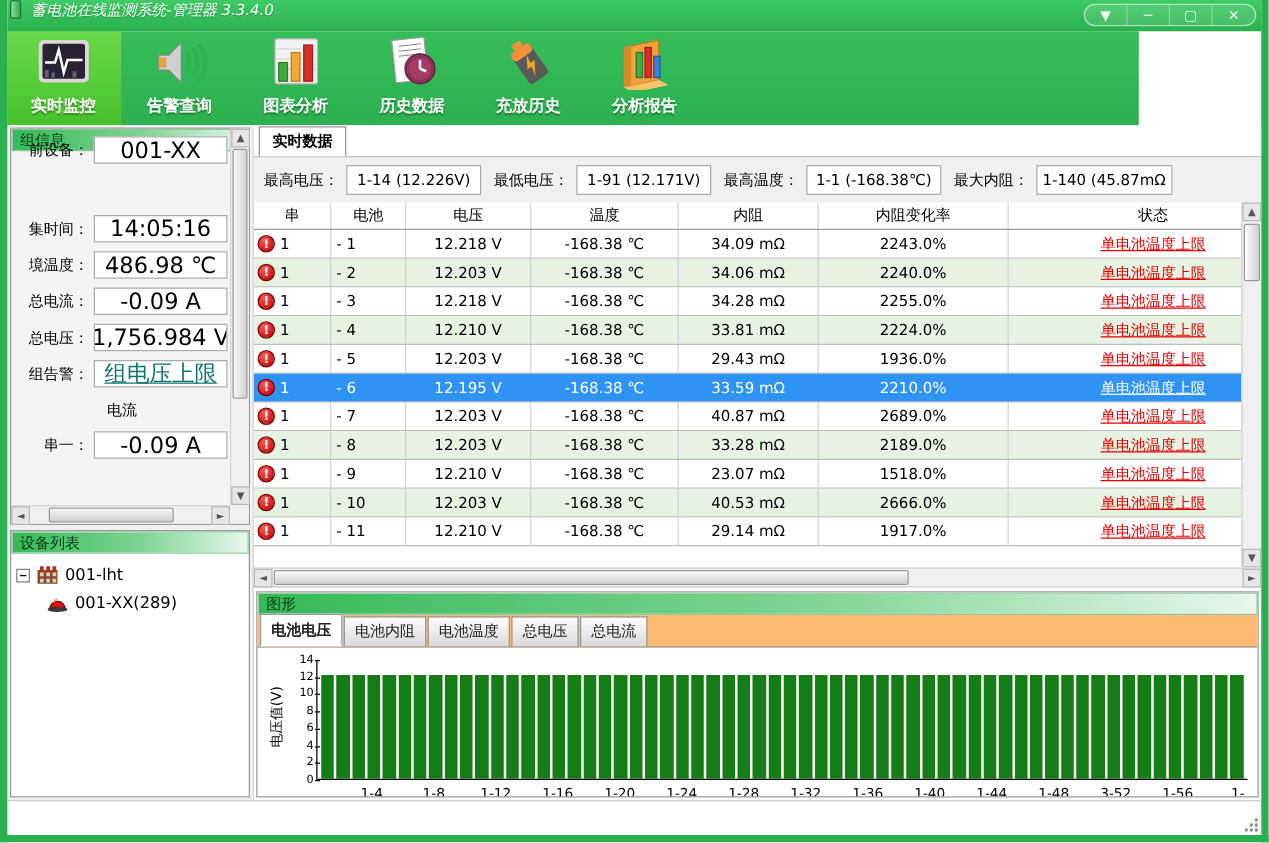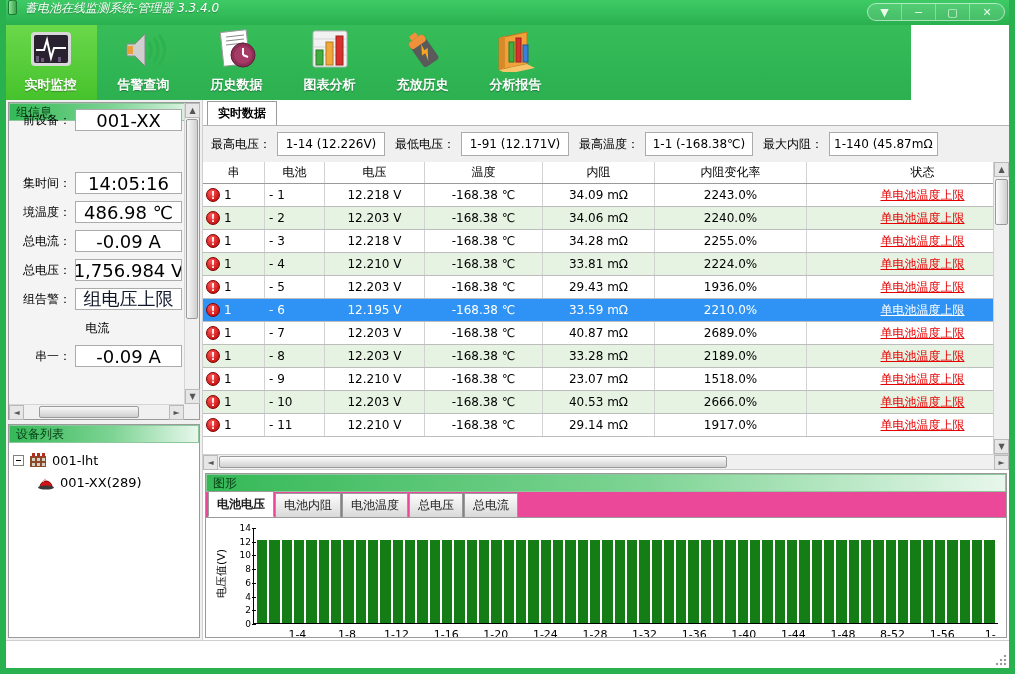--- a/index.html
+++ b/index.html
@@ -27,21 +27,21 @@
   
   .sidebar{ position:absolute; left:0; top:100px; width:196px; bottom:28px; background:#f0f0f0; }
   .panel-hdr{ height:18px; line-height:17px; padding-left:6px; font-size:12px; color:#083c14;
     background:linear-gradient(90deg,#35b957 0%,#7ed494 55%,#e8f7ec 100%); border:1px solid #8fc79c; }
   .groupbox{ position:absolute; left:2px; top:2px; right:2px; height:318px; border:1px solid #9a9a9a; background:#f4f4f4; }
   .group-scroll{ position:absolute; left:0; top:0; right:15px; bottom:15px; padding:6px 2px 0 4px; overflow:hidden;}
   .field{ display:flex; align-items:center; margin-bottom:7px; }
   .field label{ width:58px; font-size:12px; color:#000; text-align:right; margin-right:4px; white-space:nowrap; overflow:hidden;}
   .field .val{ flex:1; height:22px; background:#fff; border:1px solid #ababab; font-size:18px;
     display:flex; align-items:center; justify-content:center; white-space:nowrap; overflow:hidden;}
-  .alarm-link{ color:#0f172a; }
+  .alarm-link{ color:#0f766e; text-decoration:underline; }
   .section-title{ text-align:center; font-size:12px; margin:10px 0 8px 0; }
   
   .vsb{ position:absolute; top:0; right:0; bottom:15px; width:15px; background:#f0f0f0; border-left:1px solid #d5d5d5;}
   .hsb{ position:absolute; left:0; right:15px; bottom:0; height:15px; background:#f0f0f0; border-top:1px solid #d5d5d5;}
   .sb-arrow{ width:15px; height:15px; background:#e6e6e6; border:1px solid #b9b9b9; color:#555; font-size:8px;
     display:flex; align-items:center; justify-content:center;}
   .vsb .sb-arrow{ position:absolute; left:0;} .vsb .a-up{ top:0;} .vsb .a-dn{ bottom:0;}
   .vsb .sb-thumb{ position:absolute; left:1px; width:12px; background:linear-gradient(90deg,#f8f8f8,#cfcfcf); border:1px solid #9a9a9a; border-radius:2px;}
   .hsb .sb-arrow{ position:absolute; top:0;} .hsb .a-l{ left:0;} .hsb .a-r{ right:0;}
   .hsb .sb-thumb{ position:absolute; top:1px; height:12px; background:linear-gradient(#f8f8f8,#cfcfcf); border:1px solid #9a9a9a; border-radius:2px;}
@@ -80,21 +80,21 @@
   .status-lnk{ color:#e60000; text-decoration:underline;}
   .trow.sel .status-lnk{ color:#fff;}
   .alarm-ico{ width:14px; height:14px; border-radius:50%; background:radial-gradient(circle at 35% 30%,#f55,#b80000);
     color:#fff; font-size:10px; font-weight:bold; display:flex; align-items:center; justify-content:center; margin-right:4px; flex:none;
     border:1px solid #7d0000;}
   .tbl-vsb{ position:absolute; right:0; top:0; width:16px; bottom:0; background:#f0f0f0; border-left:1px solid #cfcfcf;}
   .tbl-vsb .sb-thumb{ position:absolute; left:1px; width:13px; background:linear-gradient(90deg,#fdfdfd,#cfcfcf); border:1px solid #9a9a9a; border-radius:2px;}
   .tbl-hsb{ position:relative; height:16px; background:#f0f0f0; border-top:1px solid #cfcfcf; border-bottom:1px solid #cfcfcf;}
   
   .graphpanel{ position:absolute; left:2px; right:2px; top:373px; bottom:2px; border:1px solid #9a9a9a; background:#fff; overflow:hidden;}
-  .graph-tabs{ display:flex; align-items:flex-end; height:26px; border-bottom:1px solid #9a9a9a; padding-left:2px; background:#ec4899;}
+  .graph-tabs{ display:flex; align-items:flex-end; height:26px; border-bottom:1px solid #9a9a9a; padding-left:2px; background:#fdba74;}
   .gtab{ height:24px; padding:0 8px; font-size:12px; display:flex; align-items:center;
     border:1px solid #9a9a9a; border-bottom:none; background:linear-gradient(#fdfdfd,#d9d9d9); margin-right:1px; color:#222;}
   .gtab.active{ background:#fff; font-weight:bold; height:26px; border-bottom:1px solid #fff;}
   .chart{ display:flex; margin:10px 8px 0 6px; height:96px; }
   .ylab{ width:16px; position:relative;}
   .ylab span{ position:absolute; left:-26px; top:38px; transform:rotate(-90deg); transform-origin:center; font-size:11px; white-space:nowrap; display:block; width:70px; text-align:center;}
   .yaxis{ width:26px; position:relative; border-right:1px solid #000;}
   .ytick{ position:absolute; right:2px; font-size:9px; transform:translateY(-50%); }
   .ytick:after{ content:""; position:absolute; right:-5px; top:50%; width:4px; height:1px; background:#000;}
   .plot{ flex:1; position:relative; border-bottom:1px solid #000; display:flex; align-items:flex-end; padding:0 2px;}
@@ -145,42 +145,42 @@
           <polygon points="6,16 14,16 24,6 24,38 14,28 6,28" fill="#cfcfcf" stroke="#8a8a8a"></polygon>
           <rect x="6" y="18" width="6" height="8" fill="#e8a13a"></rect>
           <path d="M28 14 q5 8 0 16" stroke="#2db24d" stroke-width="3" fill="none"></path>
           <path d="M33 10 q8 12 0 24" stroke="#2db24d" stroke-width="3" fill="none"></path>
           <path d="M38 7 q11 15 0 30" stroke="#2db24d" stroke-width="3" fill="none"></path>
         </svg>
       <span>告警查询</span>
     </div>
     <div class="tool-btn">
       <svg class="ticon" viewBox="0 0 46 44">
+          <rect x="6" y="3" width="34" height="36" rx="2" fill="#f2f2f2" stroke="#b5b5b5"></rect>
+          <line x1="6" y1="11" x2="40" y2="11" stroke="#d5d5d5"></line>
+          <line x1="6" y1="19" x2="40" y2="19" stroke="#d5d5d5"></line>
+          <line x1="6" y1="27" x2="40" y2="27" stroke="#d5d5d5"></line>
+          <rect x="9" y="22" width="7" height="15" fill="#3fae3f" stroke="#2a7d2a"></rect>
+          <rect x="19" y="14" width="7" height="23" fill="#f0a83a" stroke="#b8791f"></rect>
+          <rect x="29" y="8" width="7" height="29" fill="#d9302c" stroke="#9c1f1c"></rect>
+        </svg>
+      <span>图表分析</span>
+    </div>
+    <div class="tool-btn">
+      <svg class="ticon" viewBox="0 0 46 44">
           <rect x="8" y="3" width="26" height="34" fill="#fff" stroke="#9a9a9a" transform="rotate(-6 21 20)"></rect>
           <line x1="12" y1="9" x2="30" y2="7" stroke="#888"></line>
           <line x1="12" y1="13" x2="30" y2="11" stroke="#888"></line>
           <line x1="12" y1="17" x2="30" y2="15" stroke="#888"></line>
           <circle cx="29" cy="27" r="12" fill="#8e2f57" stroke="#5f1d3a"></circle>
           <circle cx="29" cy="27" r="9" fill="#a63b66"></circle>
           <line x1="29" y1="27" x2="29" y2="20" stroke="#fff" stroke-width="2"></line>
           <line x1="29" y1="27" x2="34" y2="29" stroke="#fff" stroke-width="2"></line>
         </svg>
       <span>历史数据</span>
-    </div>
-    <div class="tool-btn">
-      <svg class="ticon" viewBox="0 0 46 44">
-          <rect x="6" y="3" width="34" height="36" rx="2" fill="#f2f2f2" stroke="#b5b5b5"></rect>
-          <line x1="6" y1="11" x2="40" y2="11" stroke="#d5d5d5"></line>
-          <line x1="6" y1="19" x2="40" y2="19" stroke="#d5d5d5"></line>
-          <line x1="6" y1="27" x2="40" y2="27" stroke="#d5d5d5"></line>
-          <rect x="9" y="22" width="7" height="15" fill="#3fae3f" stroke="#2a7d2a"></rect>
-          <rect x="19" y="14" width="7" height="23" fill="#f0a83a" stroke="#b8791f"></rect>
-          <rect x="29" y="8" width="7" height="29" fill="#d9302c" stroke="#9c1f1c"></rect>
-        </svg>
-      <span>图表分析</span>
     </div>
     <div class="tool-btn">
       <svg class="ticon" viewBox="0 0 46 44">
           <g transform="rotate(-35 23 22)">
             <rect x="14" y="8" width="18" height="30" rx="3" fill="#5a5a5a"></rect>
             <rect x="14" y="8" width="18" height="8" rx="3" fill="#f09038"></rect>
             <rect x="19" y="3" width="8" height="5" rx="1" fill="#f09038"></rect>
             <polygon points="25,16 19,26 23,26 21,34 28,23 24,23" fill="#f5a623"></polygon>
           </g>
         </svg>
@@ -543,21 +543,21 @@
           <span style="left: 19.1667%;">1-12</span>
           <span style="left: 25.8333%;">1-16</span>
           <span style="left: 32.5%;">1-20</span>
           <span style="left: 39.1667%;">1-24</span>
           <span style="left: 45.8333%;">1-28</span>
           <span style="left: 52.5%;">1-32</span>
           <span style="left: 59.1667%;">1-36</span>
           <span style="left: 65.8333%;">1-40</span>
           <span style="left: 72.5%;">1-44</span>
           <span style="left: 79.1667%;">1-48</span>
-          <span style="left: 85.8333%;">8-52</span>
+          <span style="left: 85.8333%;">3-52</span>
           <span style="left: 92.5%;">1-56</span>
           <span style="left: 99.1667%;">1-60</span>
         </div>
 
     </div>
   </div>
 
   <div class="statusbar">
     <div class="resize-grip"></div>
   </div>

